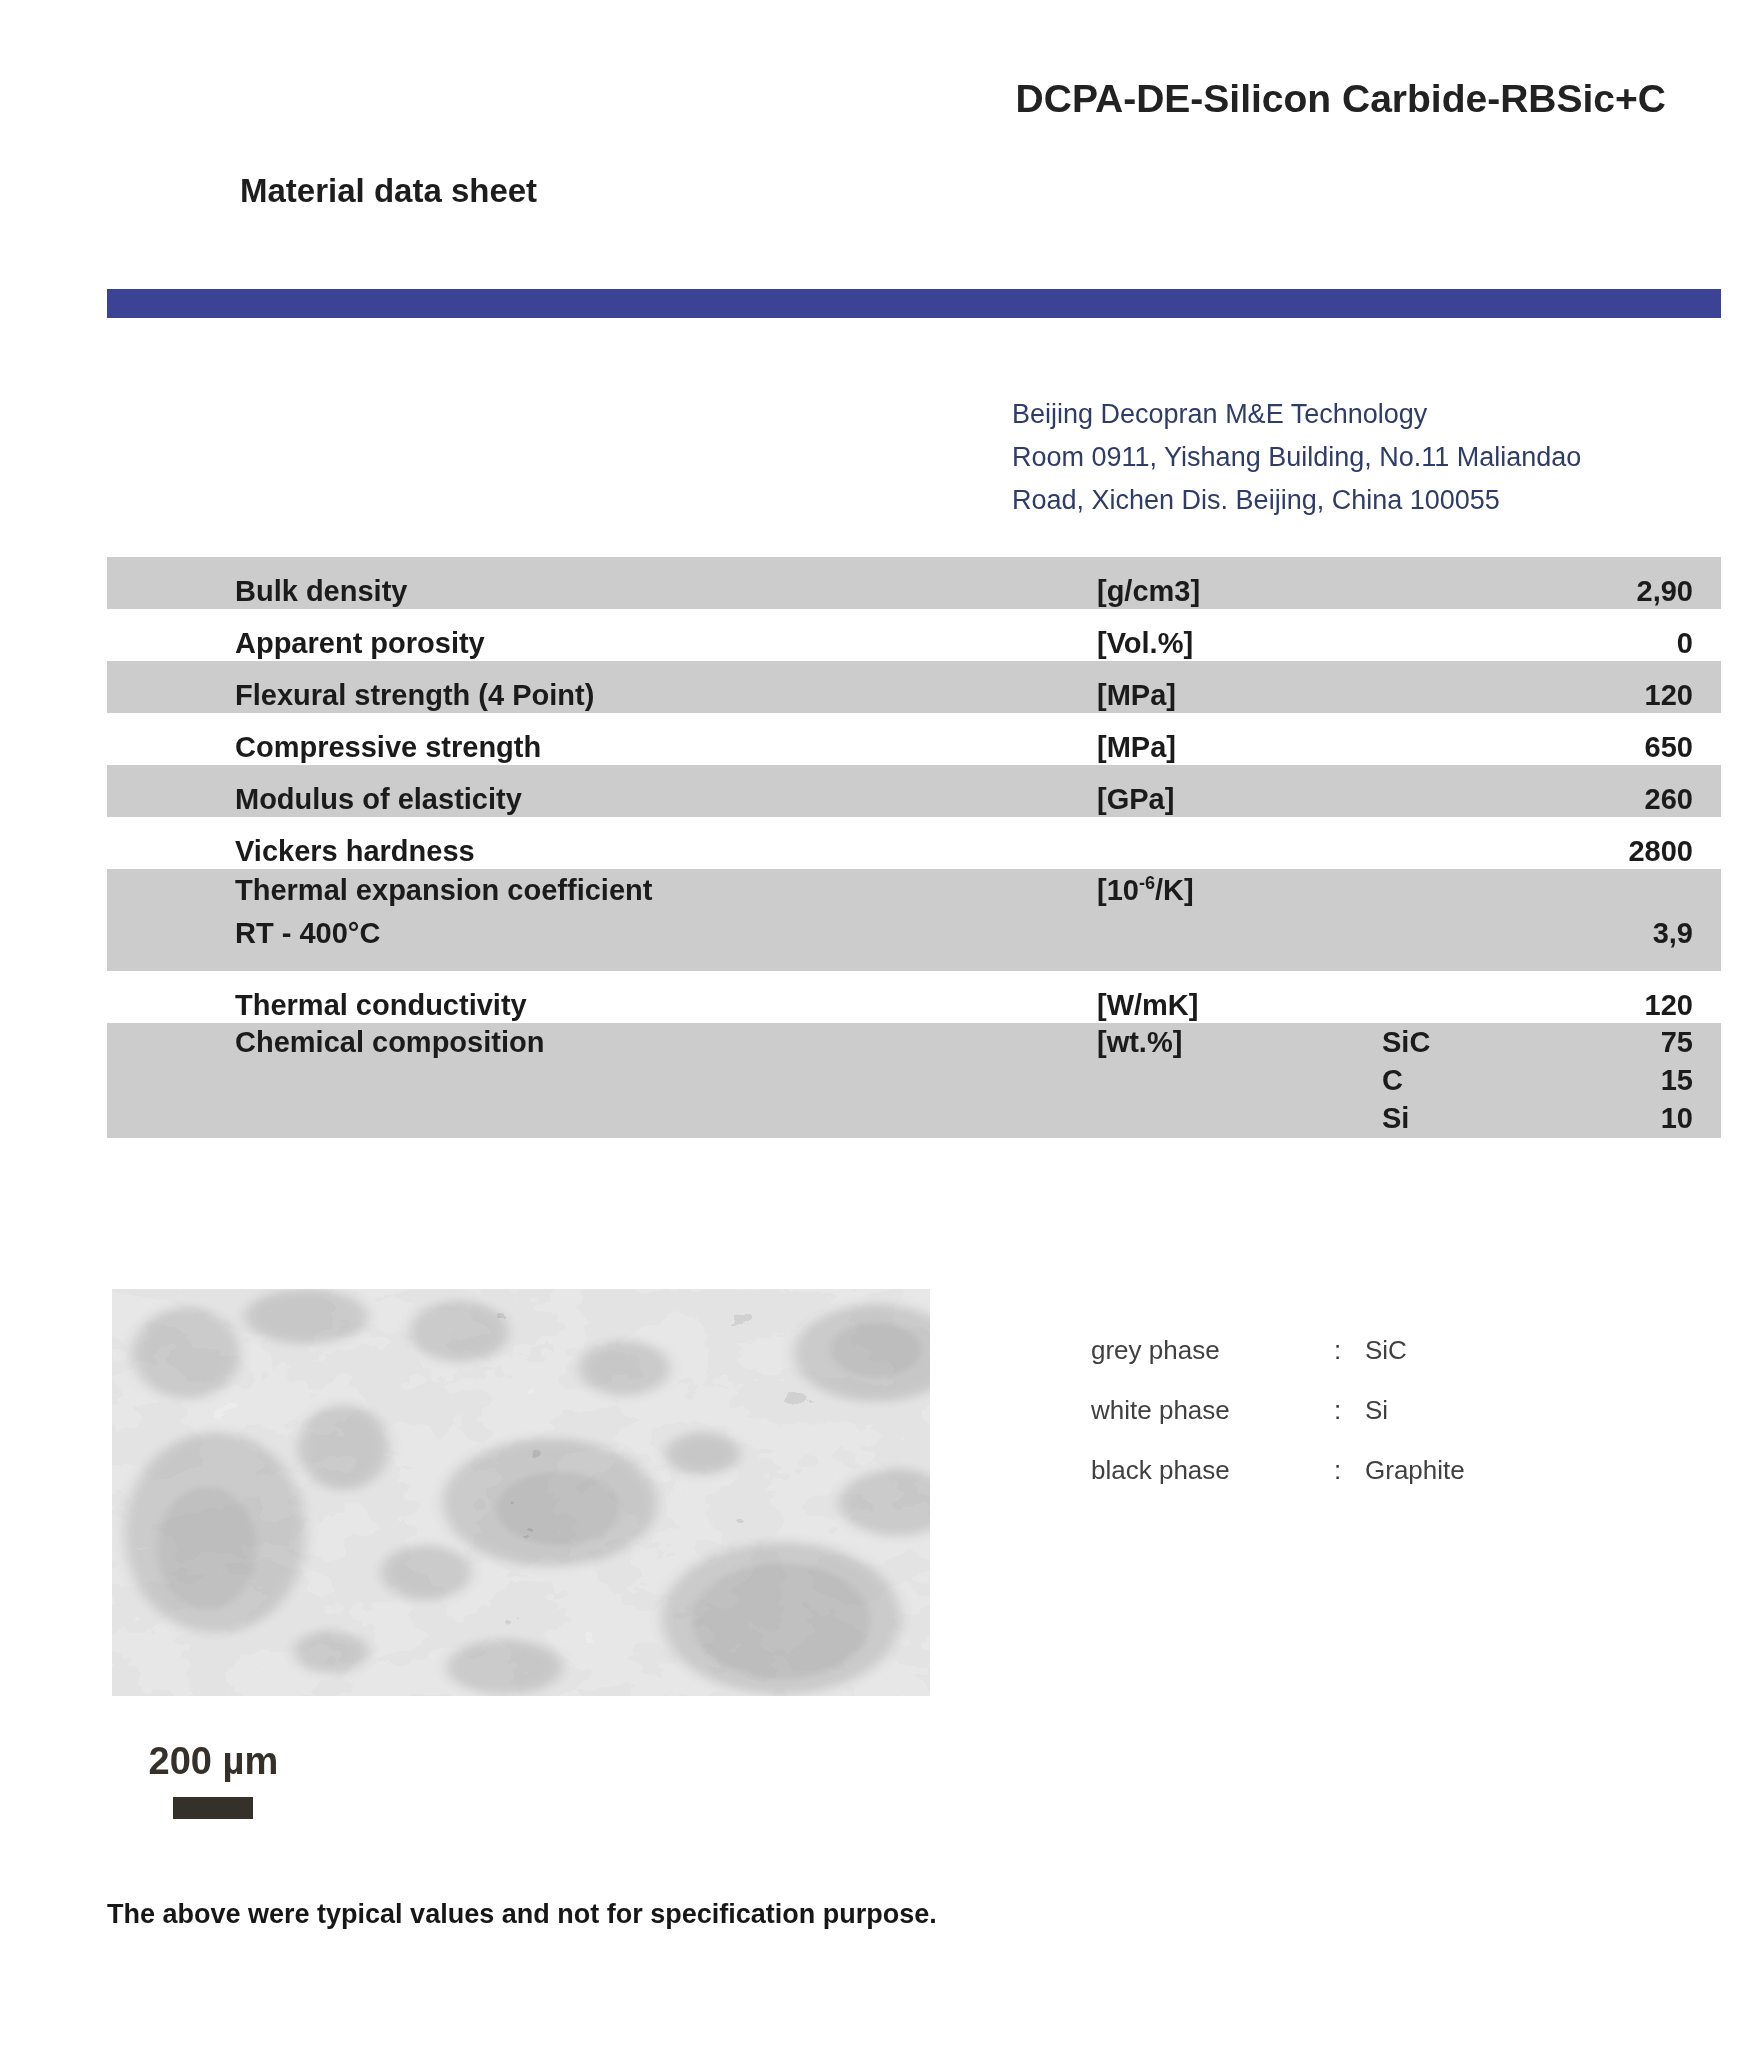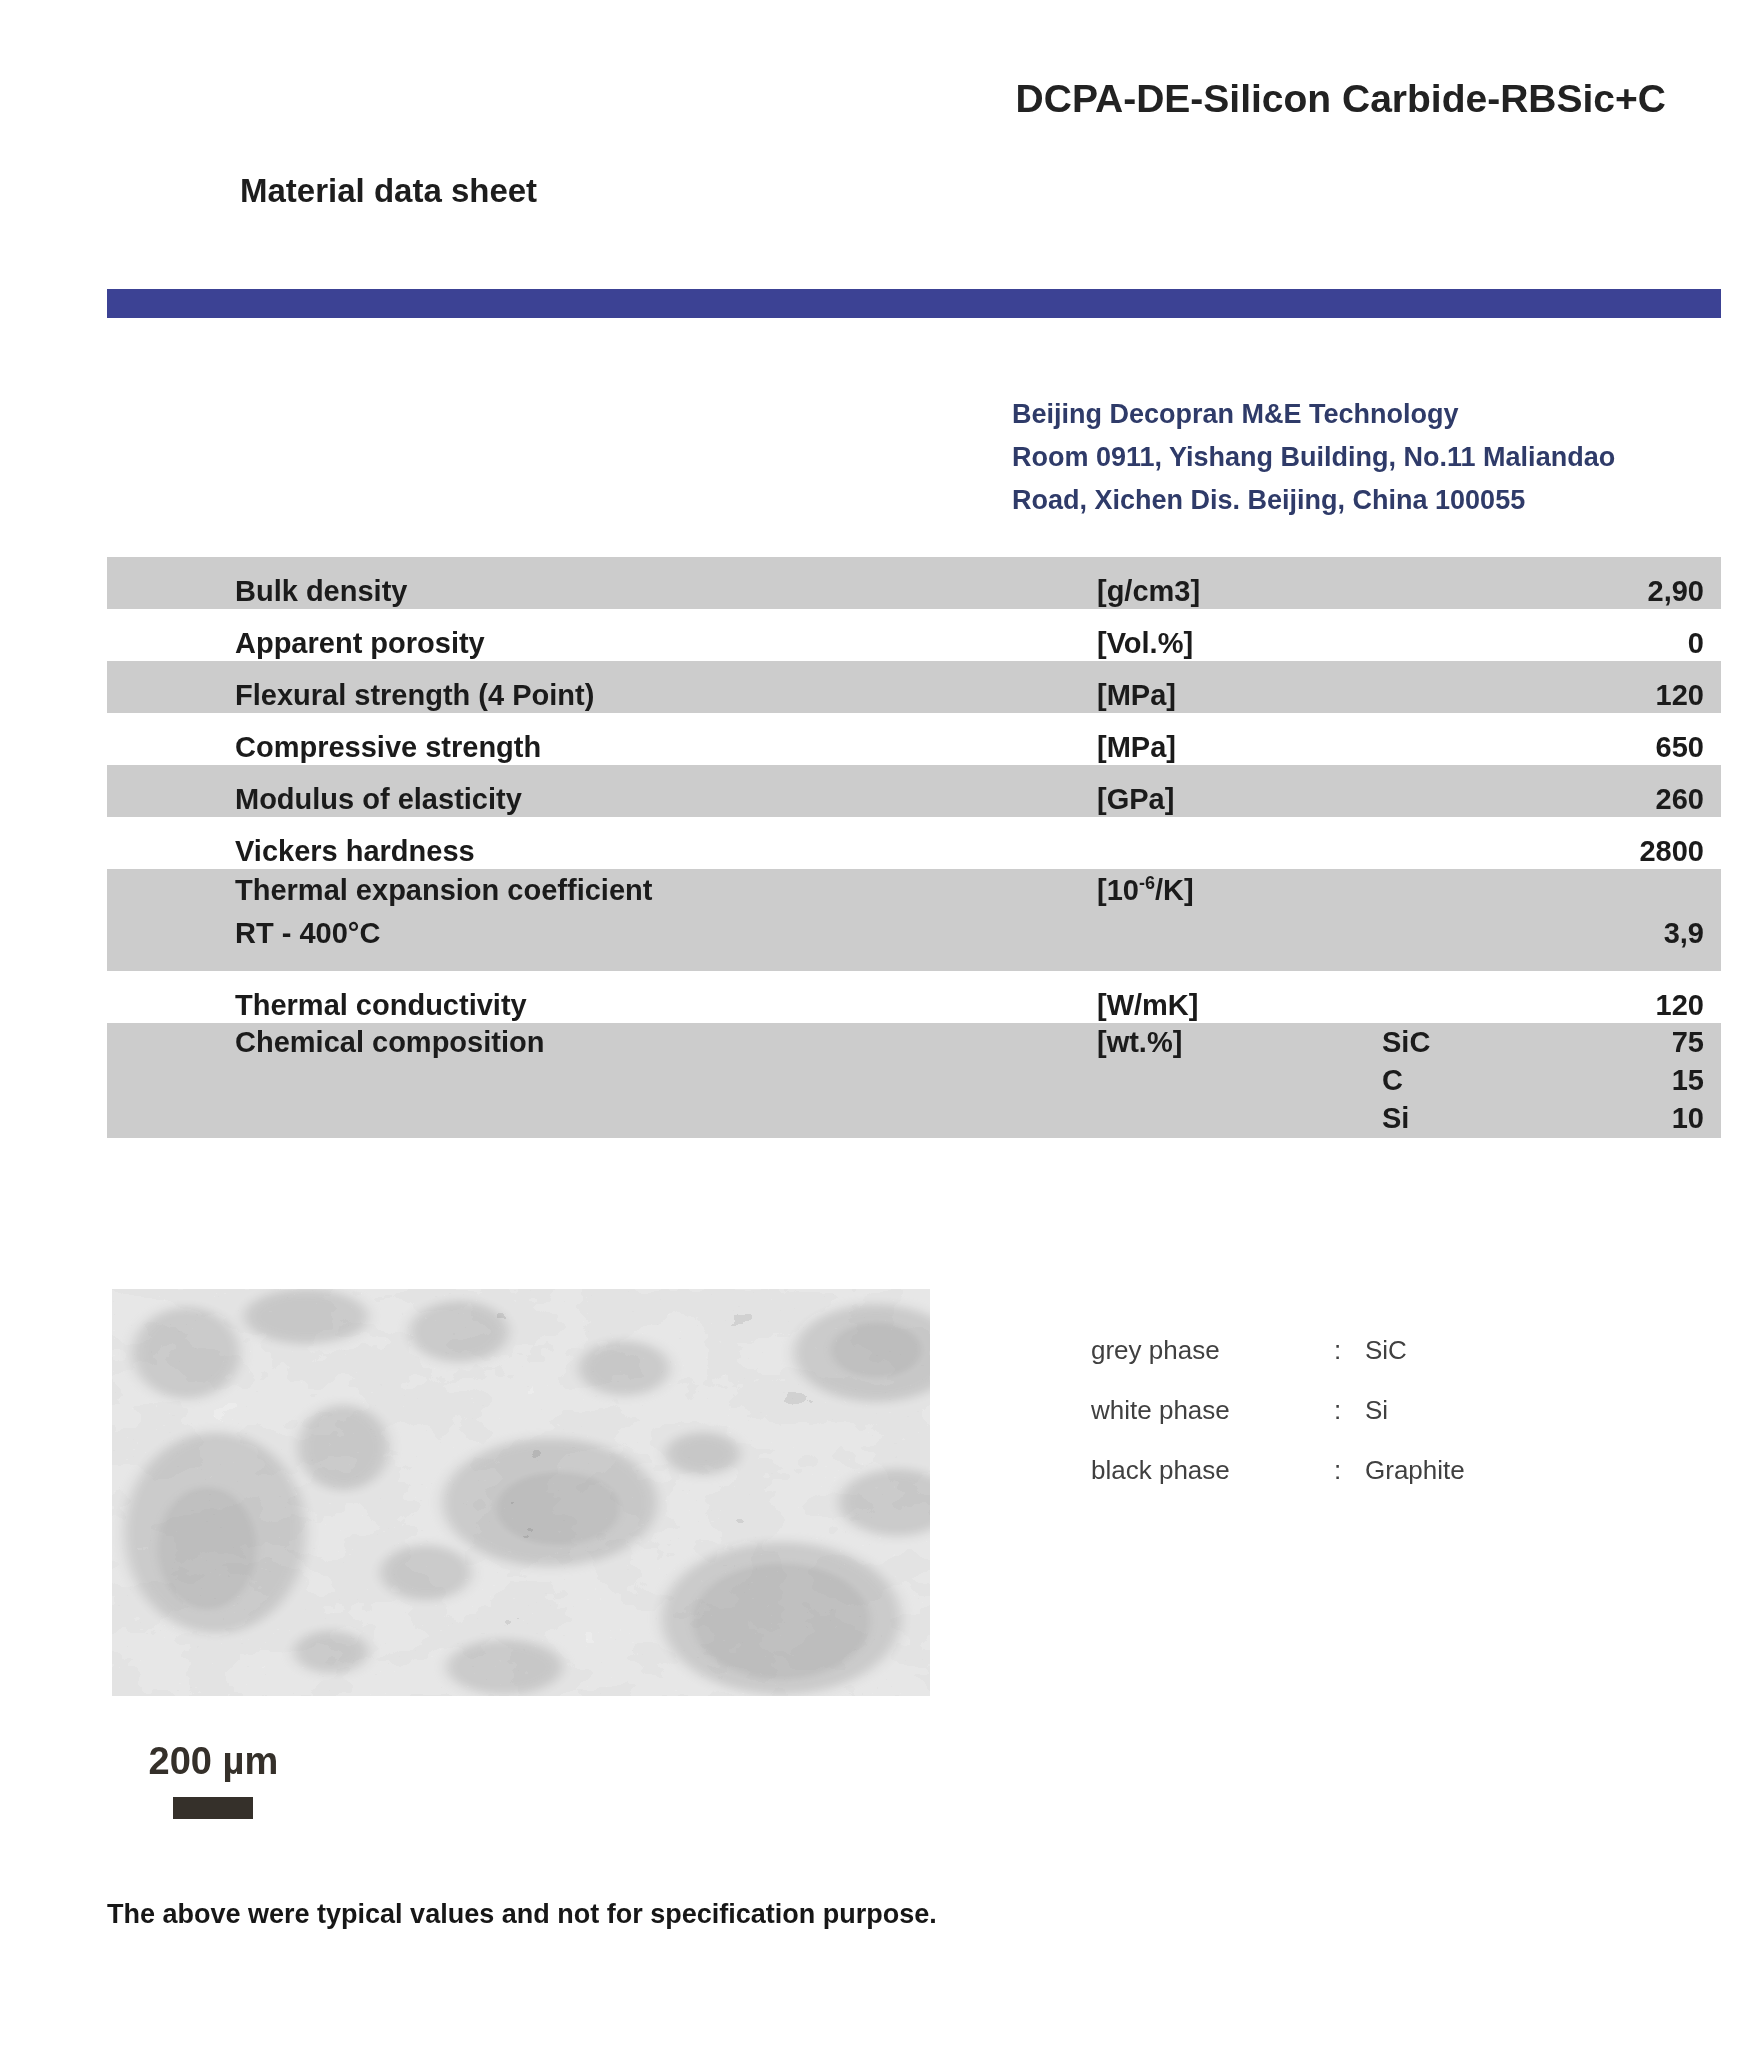--- a/index.html
+++ b/index.html
@@ -6,36 +6,36 @@
   .page{position:relative;width:1762px;height:2469px;background:#ffffff;
         font-family:"Liberation Sans",sans-serif;color:#1b1b1b;overflow:hidden;}
   .abs{position:absolute;}
 
   
   #doc-title{top:77px;right:96px;font-size:39px;font-weight:700;white-space:nowrap;color:#222;}
   #page-heading{top:172px;left:240px;font-size:33px;font-weight:700;color:#1d1d1d;}
   #accent-bar{top:289px;left:107px;width:1614px;height:29px;background:#3C4294;}
 
   
-  #address{top:393px;left:1012px;font-size:27px;font-weight:700;color:#2F3B69;line-height:43px;white-space:nowrap;}
+  #address{top:393px;left:1012px;font-size:27px;font-weight:400;color:#2F3B69;line-height:43px;white-space:nowrap;}
 
   
   #mtable{top:557px;left:107px;width:1614px;}
   .trow{position:relative;}
   .trow.shaded{background:#CCCCCC;}
   .trow.single{height:52px;line-height:68px;}
   .trow.row-2l{height:102px;}
   .trow.row-3l{height:115px;}
   .tline{position:relative;height:43px;line-height:43px;}
   .row-3l .tline{height:38px;line-height:38px;}
   .prop,.unit,.elem,.val{position:absolute;font-size:29px;font-weight:700;white-space:nowrap;color:#1b1b1b;}
   .prop{left:128px;}
   .unit{left:990px;}
   .elem{left:1275px;}
-  .val{right:17px;text-align:right;margin-left:16px;}
+  .val{right:28px;text-align:right;margin-left:16px;}
   .unit sup{font-size:18px;line-height:0;vertical-align:super;}
 
   
   #micrograph{top:1289px;left:112px;width:818px;height:407px;background:#d9d9d9;}
   #micrograph svg{position:absolute;left:0;top:0;width:100%;height:100%;}
   #scale-box{position:absolute;left:19.4px;top:450px;width:164px;height:86px;background:#ffffff;}
   #scale-label{position:absolute;left:0;top:1.7px;width:100%;text-align:center;
                font-size:38px;font-weight:700;color:#35302a;line-height:41px;}
   #scale-bar{position:absolute;left:42px;top:58px;width:80px;height:22px;background:#35302a;}
 

